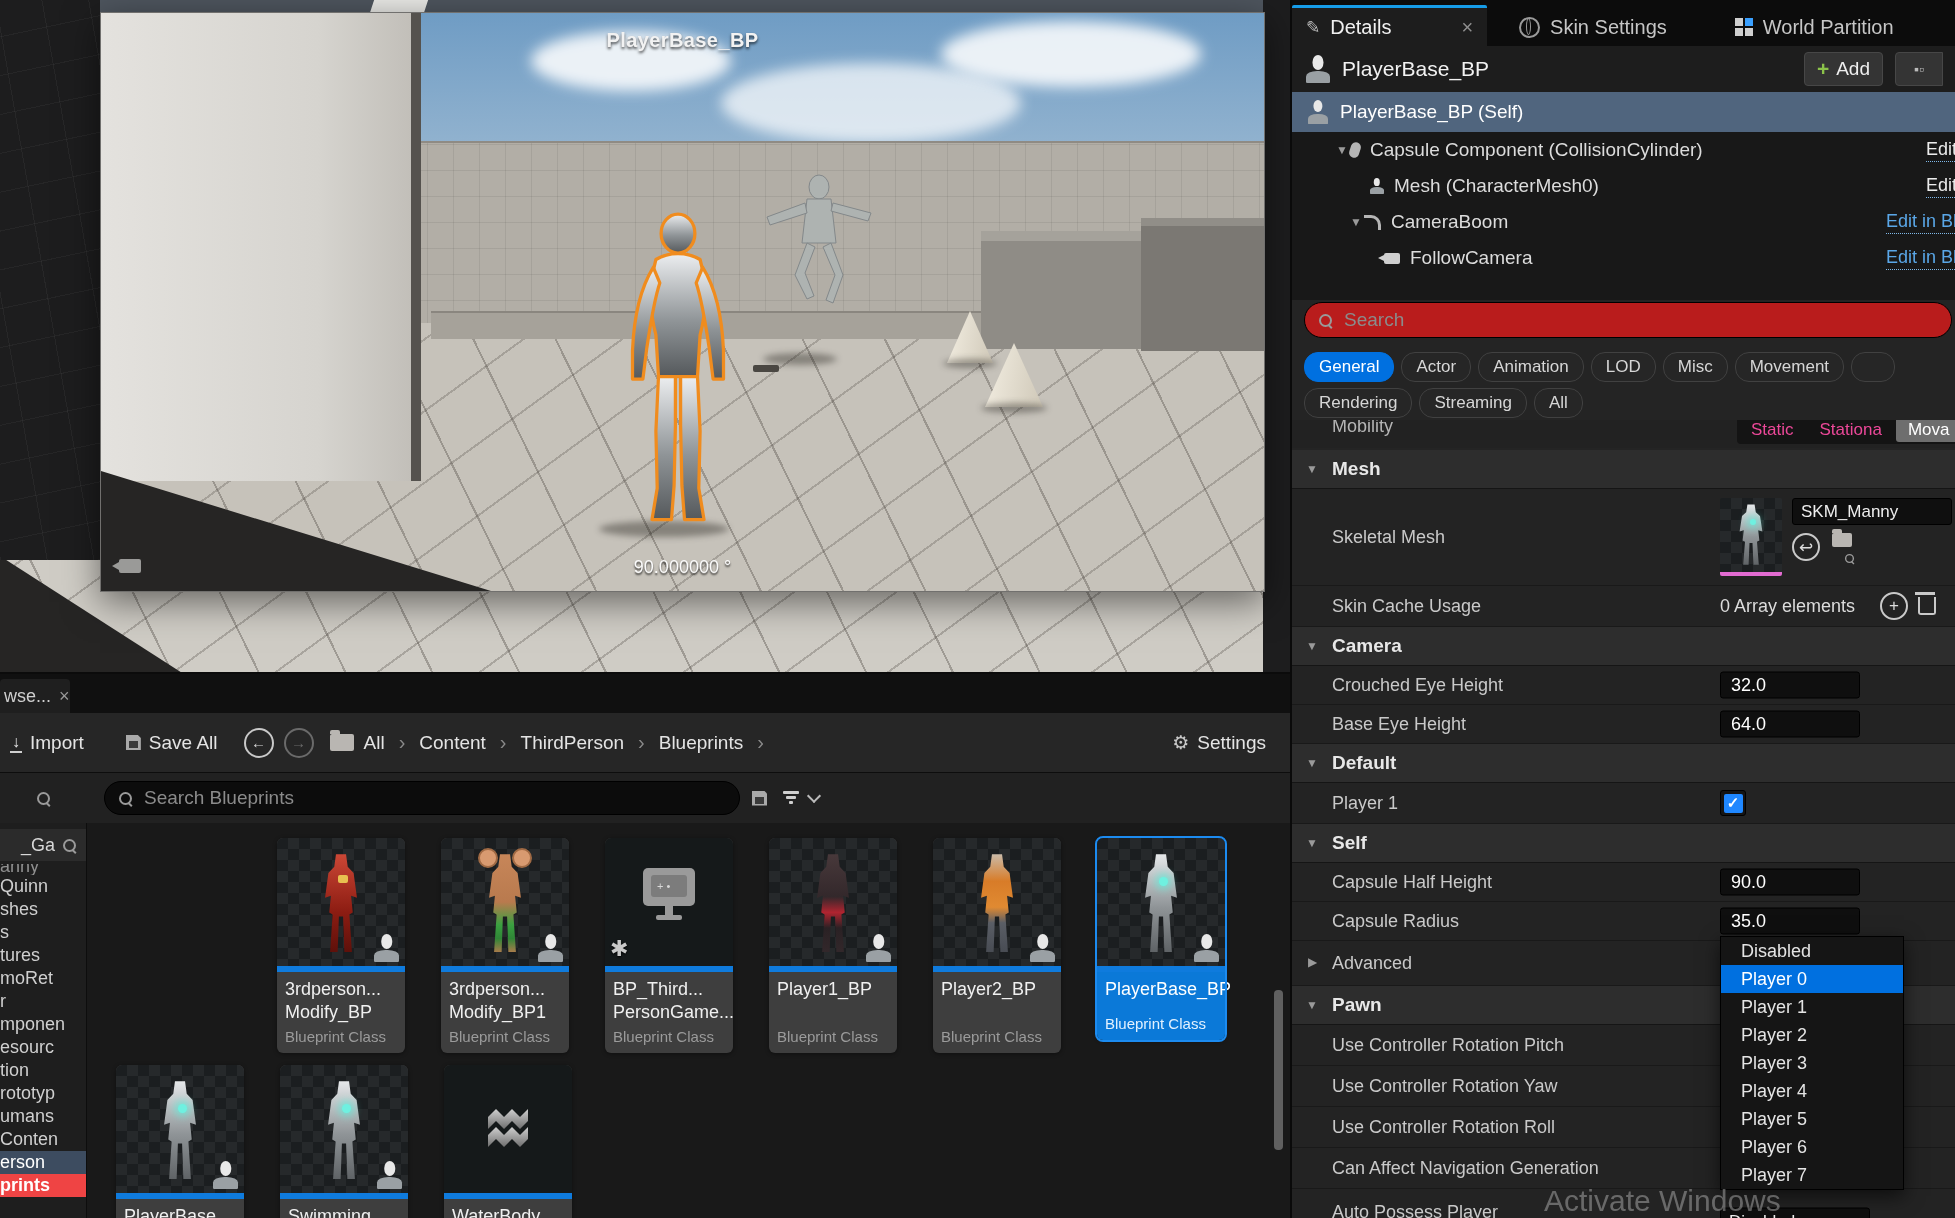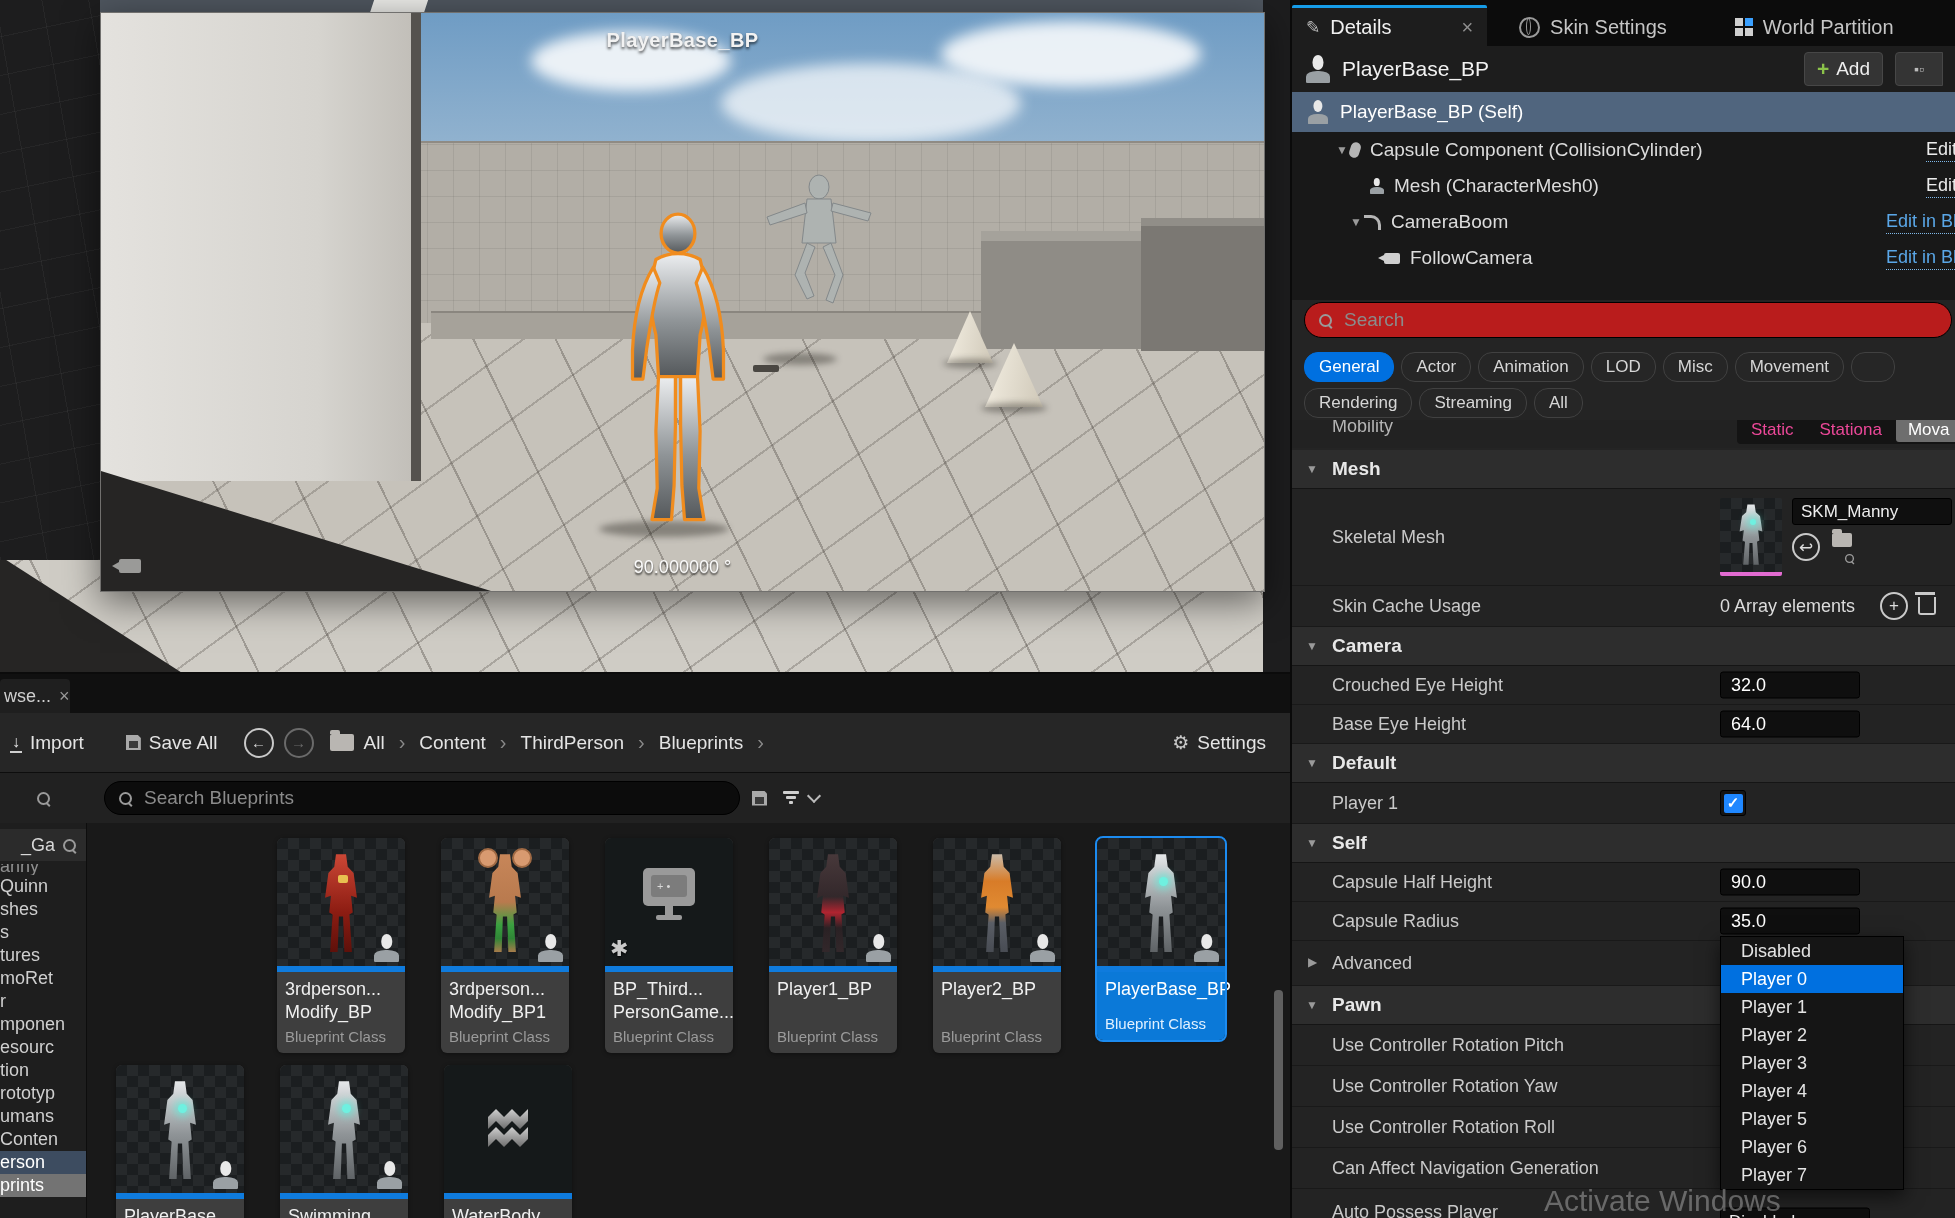--- a/index.html
+++ b/index.html
@@ -79,21 +79,21 @@
     display:flex;align-items:center;gap:10px;padding:0 14px;box-sizing:border-box;margin-left:18px;}
   #cb-search input{background:transparent;border:none;outline:none;color:#ddd;font-size:19px;width:520px;
     font-family:"Liberation Sans",sans-serif;}
   #cb-search input::placeholder{color:#8b8b8b;}
   #cb-sidebar{left:0;top:149px;width:86px;bottom:0;background:#1e1e1e;border-right:1px solid #0d0d0d;overflow:hidden;}
   #cb-minisearch{left:0;top:6px;width:86px;height:32px;background:#2b2b2b;display:flex;align-items:center;
     justify-content:flex-end;gap:8px;padding-right:10px;box-sizing:border-box;color:#d8d8d8;font-size:18px;}
   #cb-tree{left:0;top:41px;width:86px;}
   .sb-item{height:23px;line-height:23px;font-size:18px;color:#cfcfcf;white-space:nowrap;overflow:hidden;}
   .sb-item.hov{background:#3d4c60;color:#fff;}
-  .sb-item.sel{background:#737373;color:#fff;}
+  .sb-item.sel{background:#ef4444;color:#fff;font-weight:bold;}
   .sb-part{height:11px;overflow:hidden;color:#8f8f8f;font-size:18px;line-height:4px;}
   .vscroll{background:#606060;border-radius:4px;}
   
   .card{position:absolute;width:128px;background:#3e3e3e;border-radius:6px;box-shadow:0 1px 4px rgba(0,0,0,.4);}
   .thumb{position:relative;width:100%;height:128px;border-radius:6px 6px 0 0;overflow:hidden;background:#15191a;}
   .checker{background-image:conic-gradient(#26292b 25%,#1b1e20 0 50%,#26292b 0 75%,#1b1e20 0);background-size:22px 22px;}
   .stripe{width:100%;height:6px;background:#0f7bdd;}
   .cname{padding:6px 8px 0 8px;font-size:18px;color:#f0f0f0;line-height:23px;min-height:46px;}
   .ctype{padding:4px 8px 8px 8px;font-size:15px;color:#9b9b9b;}
   .badge{position:absolute;right:6px;bottom:4px;width:25px;height:28px;}

